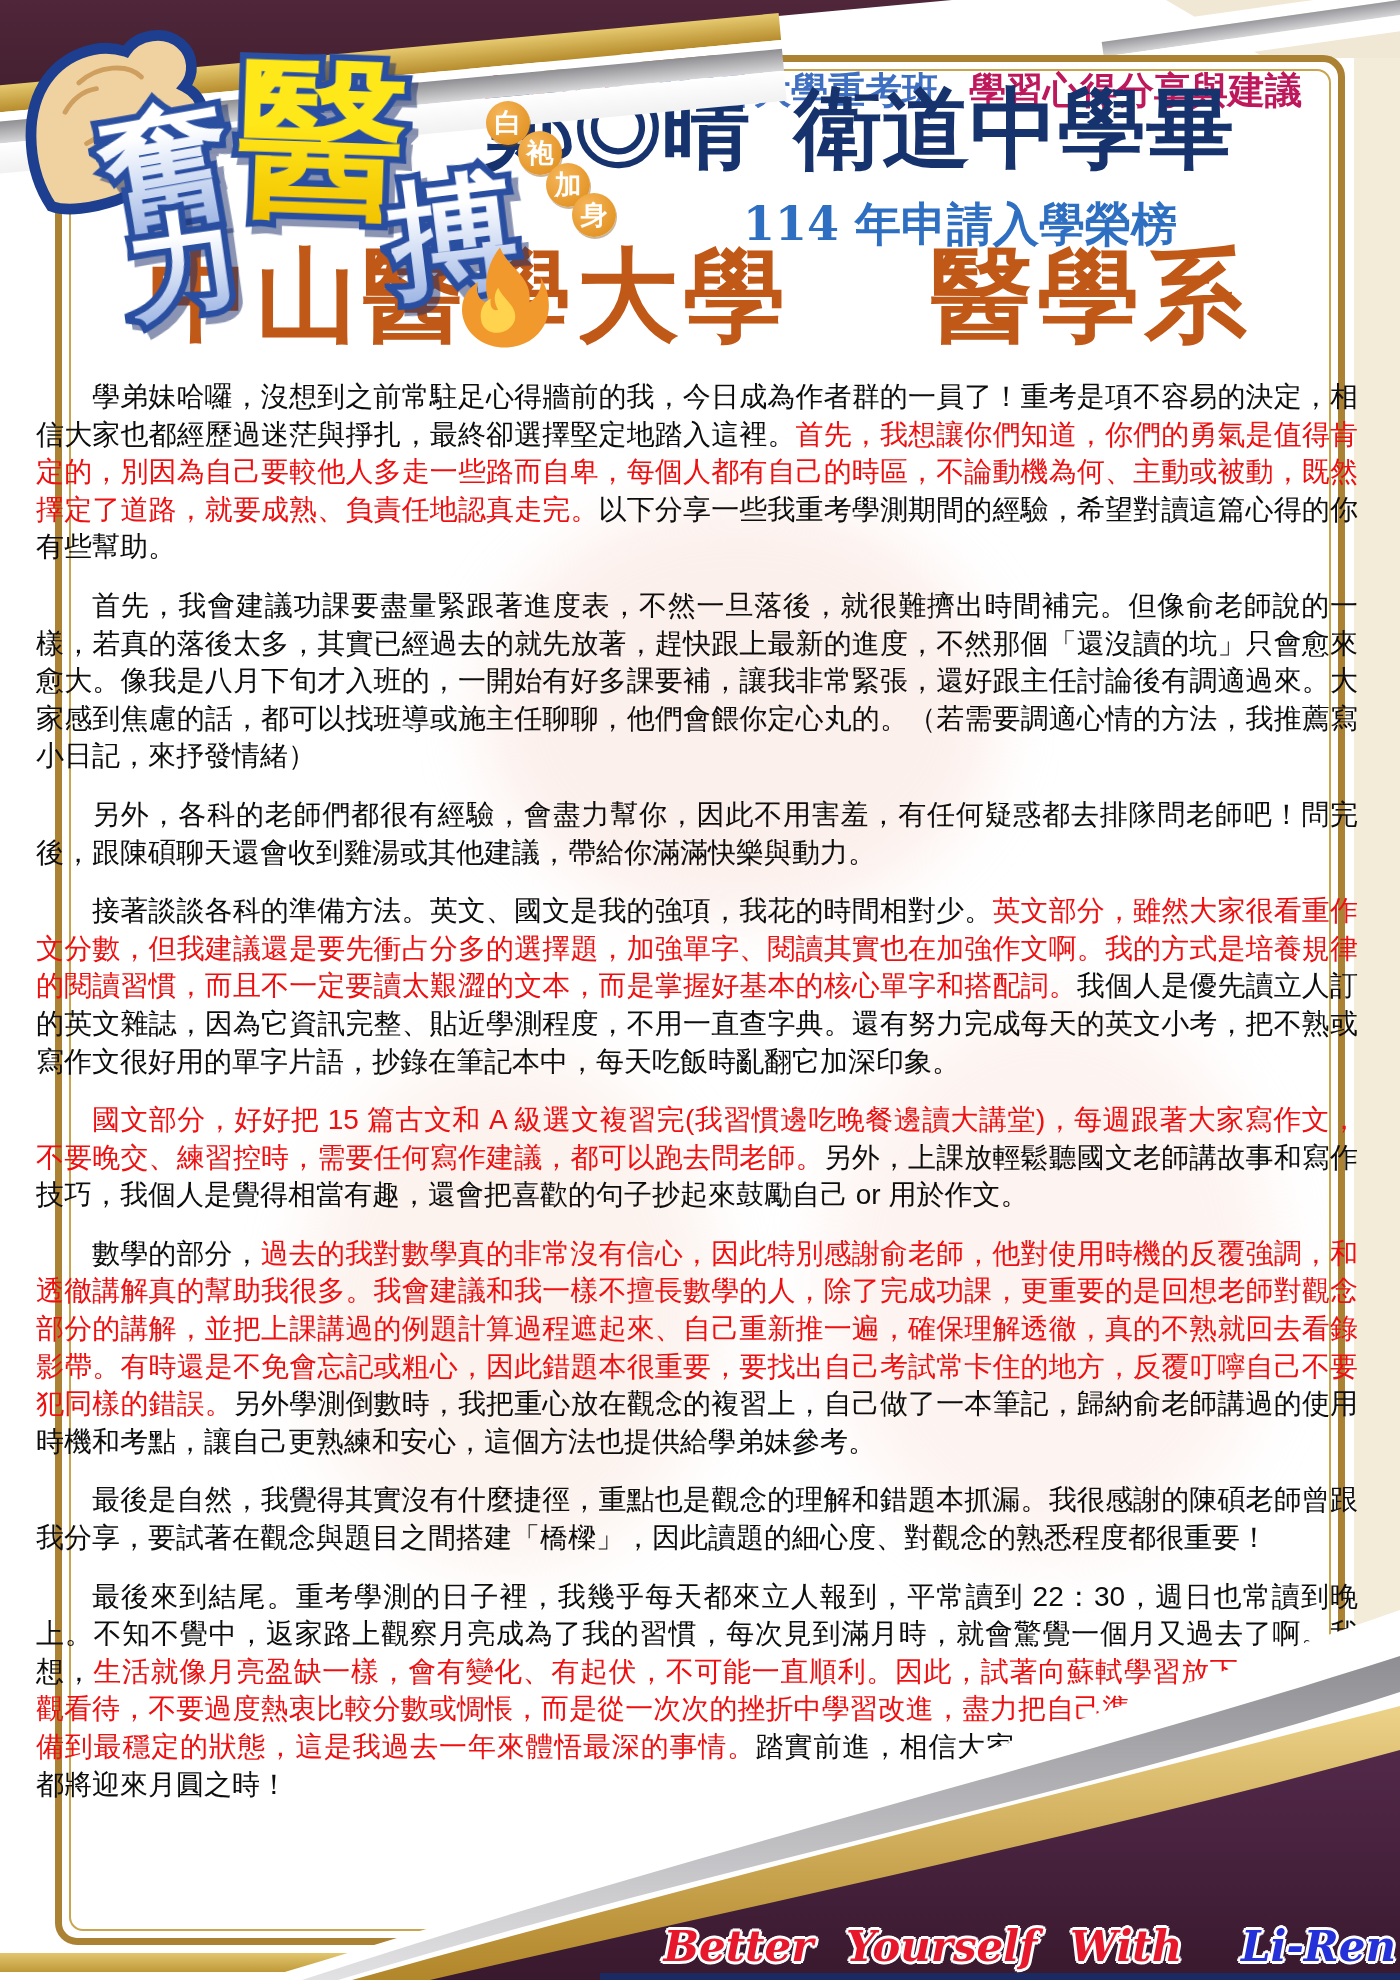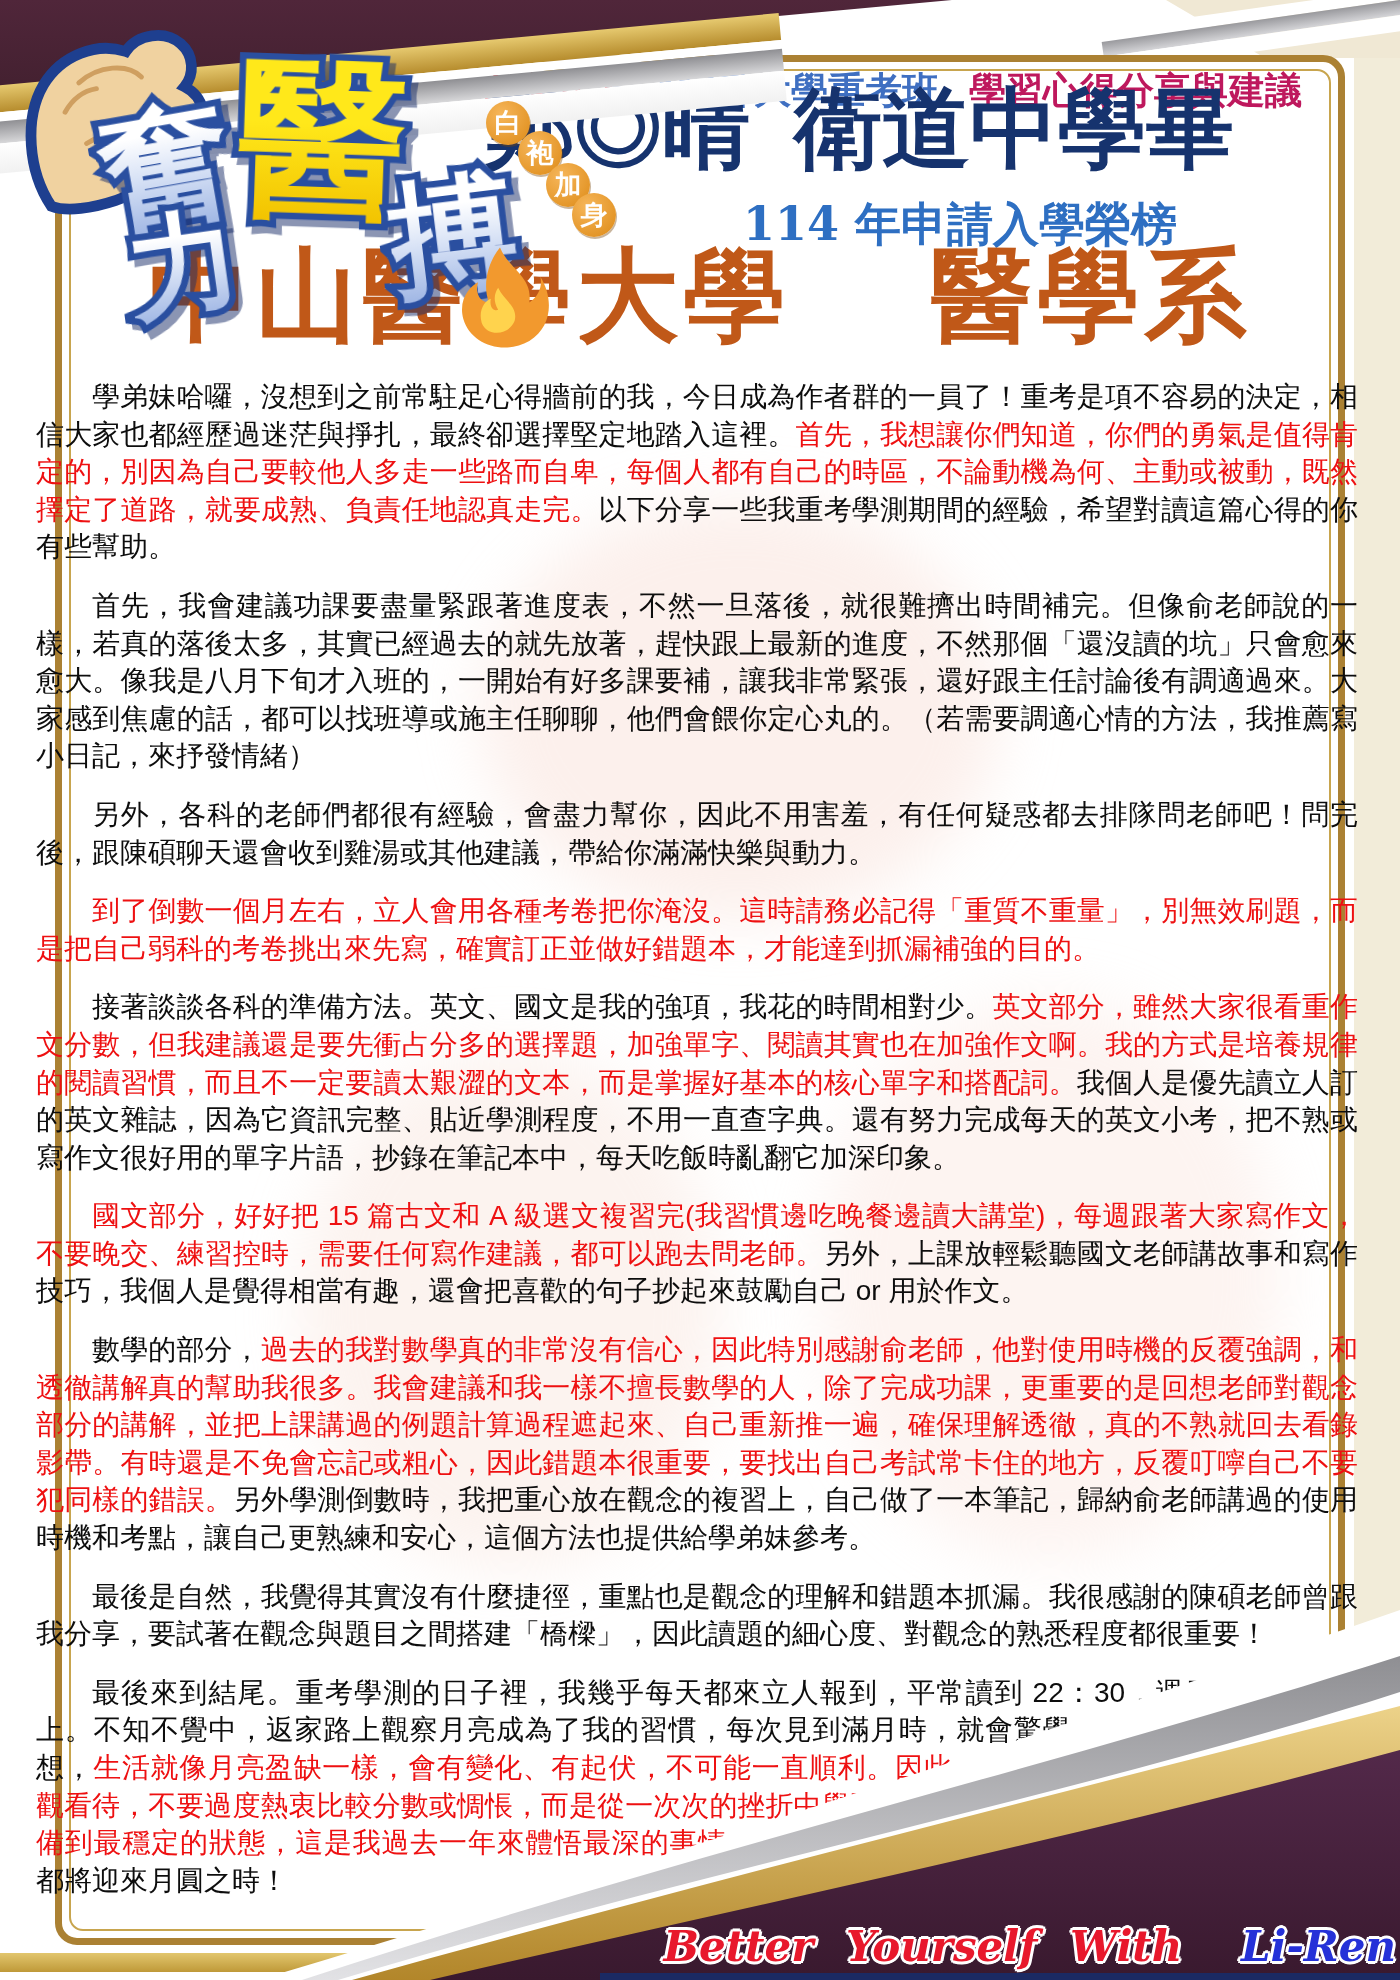--- a/index.html
+++ b/index.html
@@ -125,21 +125,20 @@
 </div>
 <div class="honor-line">114 年申請入學榮榜</div>
 <div class="admission">
   <span>中山醫學大學</span><span class="gap"></span><span>醫學系</span>
 </div>
 
 <main class="essay" id="essay">
     <p class="essay-p"><span class="run">學弟妹哈囉，沒想到之前常駐足心得牆前的我，今日成為作者群的一員了！重考是項不容易的決定，相信大家也都經歷過迷茫與掙扎，最終卻選擇堅定地踏入這裡。</span><span class="run red">首先，我想讓你們知道，你們的勇氣是值得肯定的，別因為自己要較他人多走一些路而自卑，每個人都有自己的時區，不論動機為何、主動或被動，既然擇定了道路，就要成熟、負責任地認真走完。</span><span class="run">以下分享一些我重考學測期間的經驗，希望對讀這篇心得的你有些幫助。</span></p>
     <p class="essay-p"><span class="run">首先，我會建議功課要盡量緊跟著進度表，不然一旦落後，就很難擠出時間補完。但像俞老師說的一樣，若真的落後太多，其實已經過去的就先放著，趕快跟上最新的進度，不然那個「還沒讀的坑」只會愈來愈大。像我是八月下旬才入班的，一開始有好多課要補，讓我非常緊張，還好跟主任討論後有調適過來。大家感到焦慮的話，都可以找班導或施主任聊聊，他們會餵你定心丸的。（若需要調適心情的方法，我推薦寫小日記，來抒發情緒）</span></p>
     <p class="essay-p"><span class="run">另外，各科的老師們都很有經驗，會盡力幫你，因此不用害羞，有任何疑惑都去排隊問老師吧！問完後，跟陳碩聊天還會收到雞湯或其他建議，帶給你滿滿快樂與動力。</span></p>
-    <p class="essay-p"><span class="run red">到了倒數一個月左右，立人會用各種考卷把你淹沒。這時請務必記得「重質不重量」，別無效刷題，而是把自己弱科的考卷挑出來先寫，確實訂正並做好錯題本，才能達到抓漏補強的目的。</span></p>
     <p class="essay-p"><span class="run">接著談談各科的準備方法。英文、國文是我的強項，我花的時間相對少。</span><span class="run red">英文部分，雖然大家很看重作文分數，但我建議還是要先衝占分多的選擇題，加強單字、閱讀其實也在加強作文啊。我的方式是培養規律的閱讀習慣，而且不一定要讀太艱澀的文本，而是掌握好基本的核心單字和搭配詞。</span><span class="run">我個人是優先讀立人訂的英文雜誌，因為它資訊完整、貼近學測程度，不用一直查字典。還有努力完成每天的英文小考，把不熟或寫作文很好用的單字片語，抄錄在筆記本中，每天吃飯時亂翻它加深印象。</span></p>
     <p class="essay-p"><span class="run red">國文部分，好好把 15 篇古文和 A 級選文複習完(我習慣邊吃晚餐邊讀大講堂)，每週跟著大家寫作文，不要晚交、練習控時，需要任何寫作建議，都可以跑去問老師。</span><span class="run">另外，上課放輕鬆聽國文老師講故事和寫作技巧，我個人是覺得相當有趣，還會把喜歡的句子抄起來鼓勵自己 or 用於作文。</span></p>
     <p class="essay-p"><span class="run">數學的部分，</span><span class="run red">過去的我對數學真的非常沒有信心，因此特別感謝俞老師，他對使用時機的反覆強調，和透徹講解真的幫助我很多。我會建議和我一樣不擅長數學的人，除了完成功課，更重要的是回想老師對觀念部分的講解，並把上課講過的例題計算過程遮起來、自己重新推一遍，確保理解透徹，真的不熟就回去看錄影帶。有時還是不免會忘記或粗心，因此錯題本很重要，要找出自己考試常卡住的地方，反覆叮嚀自己不要犯同樣的錯誤。</span><span class="run">另外學測倒數時，我把重心放在觀念的複習上，自己做了一本筆記，歸納俞老師講過的使用時機和考點，讓自己更熟練和安心，這個方法也提供給學弟妹參考。</span></p>
     <p class="essay-p"><span class="run">最後是自然，我覺得其實沒有什麼捷徑，重點也是觀念的理解和錯題本抓漏。我很感謝的陳碩老師曾跟我分享，要試著在觀念與題目之間搭建「橋樑」，因此讀題的細心度、對觀念的熟悉程度都很重要！</span></p>
     <p class="essay-p"><span class="swoosh-float"></span><span class="run">最後來到結尾。重考學測的日子裡，我幾乎每天都來立人報到，平常讀到 22：30，週日也常讀到晚上。不知不覺中，返家路上觀察月亮成為了我的習慣，每次見到滿月時，就會驚覺一個月又過去了啊。我想，</span><span class="run red">生活就像月亮盈缺一樣，會有變化、有起伏，不可能一直順利。因此，試著向蘇軾學習放下、樂觀看待，不要過度熱衷比較分數或惆悵，而是從一次次的挫折中學習改進，盡力把自己準備到最穩定的狀態，這是我過去一年來體悟最深的事情。</span><span class="run">踏實前進，相信大家都將迎來月圓之時！</span></p>
   </main>
 
 <div class="maroon-top"></div>
 <div class="ribbons">
   <div class="rb-gold"></div>

